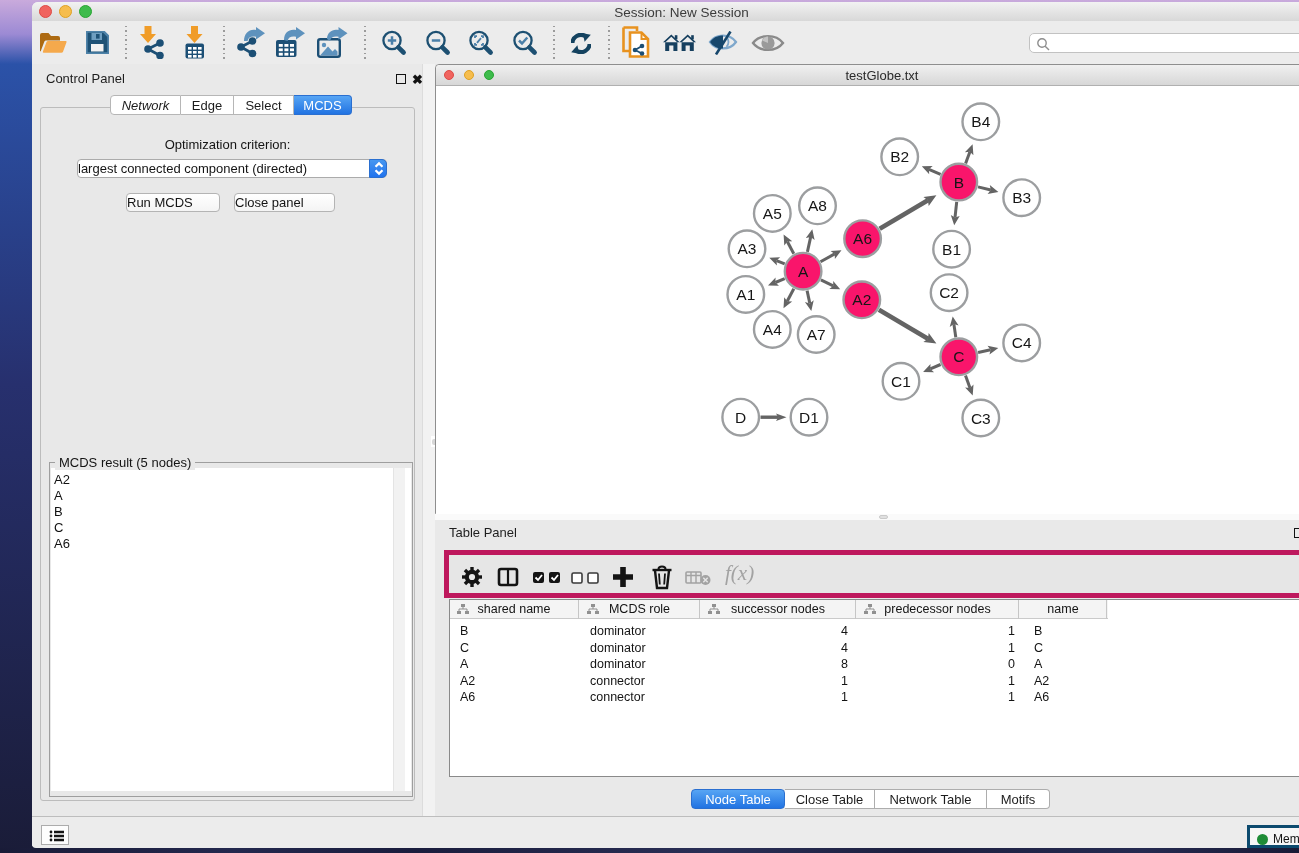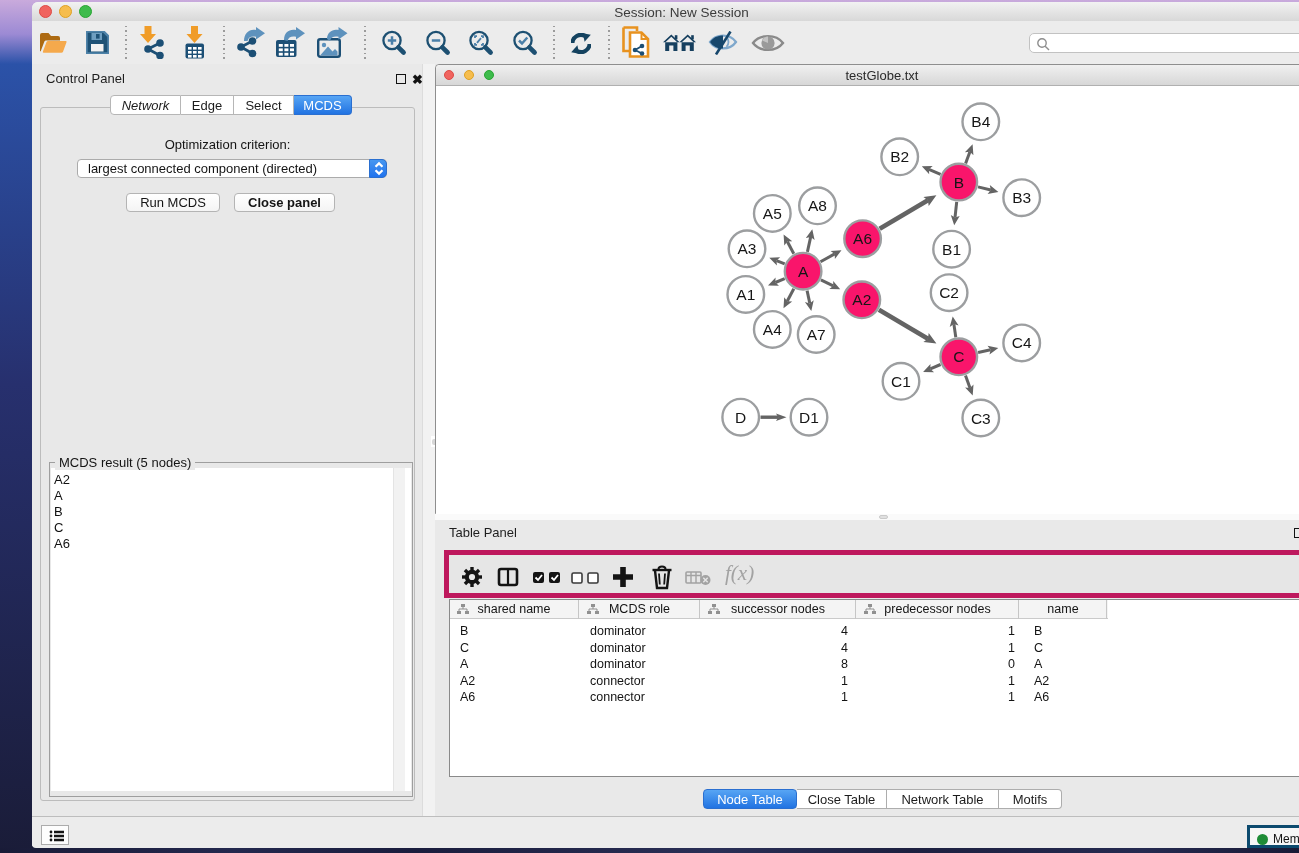--- a/index.html
+++ b/index.html
@@ -38,28 +38,28 @@
   background:#E8E8E8; border:1px solid #BCBCBC; border-radius:3px; }
 #cptabs { position:absolute; left:78px; top:31px; height:20px; display:flex; }
 .cptab { height:20px; border:1px solid #B6B6B6; border-left:none; background:#FFF;
   font-size:13px; color:#1C1C1C; text-align:center; line-height:19px; }
 .cptab.first { border-left:1px solid #B6B6B6; border-radius:4px 0 0 4px;font-style:italic; }
 .cptab.sel { background:linear-gradient(180deg,#57A5F4,#2173E2); color:#FFF;
   border-color:#2A6FD0; border-radius:0 4px 4px 0; }
 #optlabel { position:absolute; left:0; top:73px; width:375px; text-align:center; font-size:13px; color:#141414; }
 #dropdown { position:absolute; left:45px; top:95px; width:310px; height:19px; background:#FFF;
   border:1px solid #ABABAB; border-radius:4px; font-size:13px; color:#141414; line-height:17px;
-  padding-left:10px; }
+  }
 #ddbtn { position:absolute; right:-1px; top:-1px; width:18px; height:19px; border-radius:0 5px 5px 0;
   background:linear-gradient(180deg,#4697F0,#2173EE); border:1px solid #2A6FD0; }
 .btn { position:absolute; height:19px; box-sizing:border-box; background:linear-gradient(180deg,#FFF,#F4F4F4);
   border:1px solid #B4B4B4; border-radius:4px; font-size:13px; color:#141414;
-  text-align:center; line-height:17px; }
+  line-height:17px; }
 #runbtn { left:94px; top:129px; width:94px; }
-#closebtn { left:202px; top:129px; width:101px;font-weight:bold; }
+#closebtn { left:202px; top:129px; width:101px; }
 #mcdsbox { position:absolute; left:17px; top:398px; width:364px; height:335px; border:1px solid #9E9E9E; }
 #mcdslabel { position:absolute; left:5px; top:-8px; background:#E8E8E8; padding:0 4px; font-size:13px; color:#141414; }
 #mcdslist { position:absolute; left:1px; top:5px; width:360px; height:323px; background:#FFF; }
 #mcdstrack { position:absolute; right:6px; top:0px; width:12px; height:323px; background:#F2F2F2; border-left:1px solid #E4E4E4;}
 .mcdsitem { position:absolute; left:3px; font-size:13px; color:#111; }
 
 #vsplit { position:absolute; left:390px; top:62px; width:13px; height:752px; background:#F2F2F2; border-left:1px solid #DCDCDC; }
 #vgrip { position:absolute; left:8px; top:372px; width:6px; height:11px; background:#FFF; }
 #vgrip:after { content:""; position:absolute; left:0.5px; top:2.5px; width:5px; height:6px; background:#D7D7D7; border-radius:2px; }
 </style>
@@ -259,21 +259,21 @@
   border:5px solid #be185d; }
 .ti { position:absolute; top:12px; }
 #tptable { position:absolute; left:14px; top:79px; width:1273px; height:178px; background:#FFF;
   border:1px solid #8A8A8A; width:873px; }
 #tphead { position:absolute; left:0; top:0; width:658px; height:19px; background:#F4F4F4;
   border-bottom:1px solid #CACACA; }
 .th { position:absolute; top:0; height:19px; border-right:1px solid #C6C6C6; font-size:12.5px;
   color:#141414; text-align:center; line-height:19px; }
 .thicon { position:absolute; left:7px; top:4px; }
 .tr { position:absolute; font-size:12.5px; color:#141414; }
-#tptabs { position:absolute; left:268px; top:269px; height:36px; display:flex;justify-content:space-between; }
+#tptabs { position:absolute; left:256px; top:269px; height:36px; display:flex;justify-content:space-between; }
 .tptab { height:20px; border:1px solid #ADADAD; border-left:none; background:#FFF;
   font-size:13px; color:#1C1C1C; text-align:center; line-height:19px; }
 .tptab.sel { background:linear-gradient(180deg,#57A5F4,#2173E2); color:#FFF; border-color:#2A6FD0;
   border-radius:4px; border-left:1px solid #2A6FD0; }
 .tptab.last { border-radius:0 4px 4px 0; }
 #statusbar { position:absolute; left:0; top:814px; width:1299px; height:30px; background:#ECECEC;
   border-top:1px solid #BDBDBD; }
 #listbtn { position:absolute; left:9px; top:8px; width:28px; height:20px; background:#FDFDFD;
   border:1px solid #ACACAC; }
 #membtn { position:absolute; left:1215px; top:8px; width:74px; height:23px; background:#F6F6F6;

